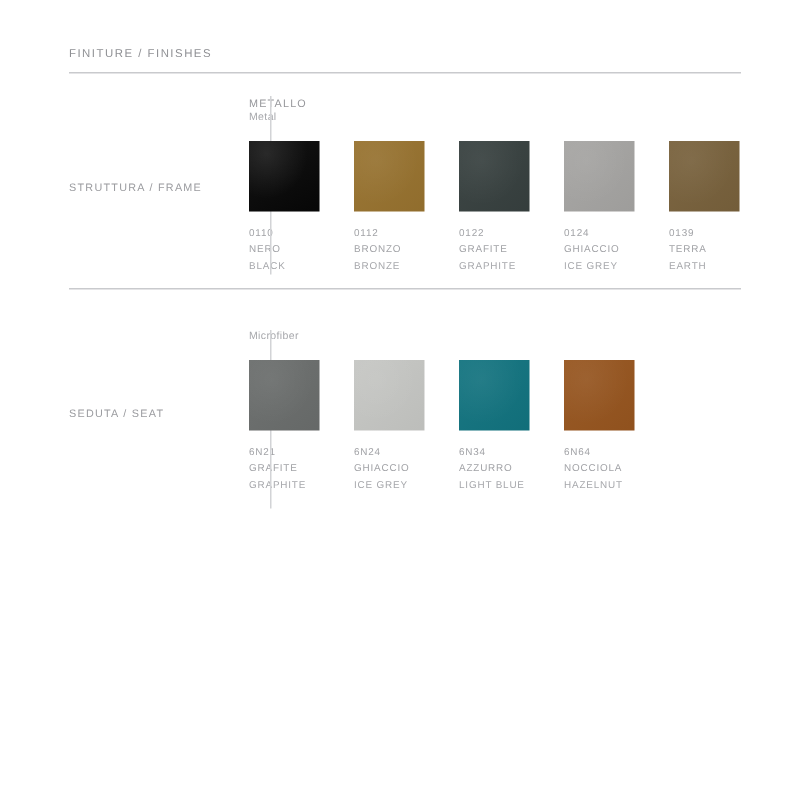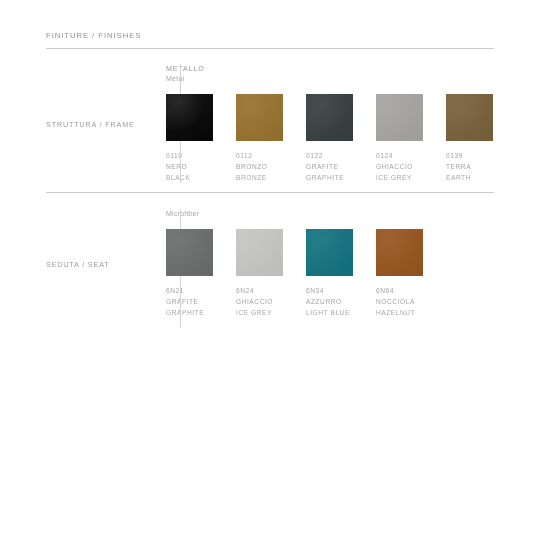--- a/index.html
+++ b/index.html
@@ -44,21 +44,21 @@
     width: 448px;
   }
 
   
   .section {
     position: absolute;
     left: 46px;
     width: 448px;
   }
   #section-frame { top: 64px; }
-  #section-seat  { top: 209px; }
+  #section-seat  { top: 220px; }
 
   .section-rule {
     position: absolute;
     left: 46px;
     width: 448px;
     height: 1px;
     background: #c9cacd;
   }
   #rule-seat { top: 192px; }
 

